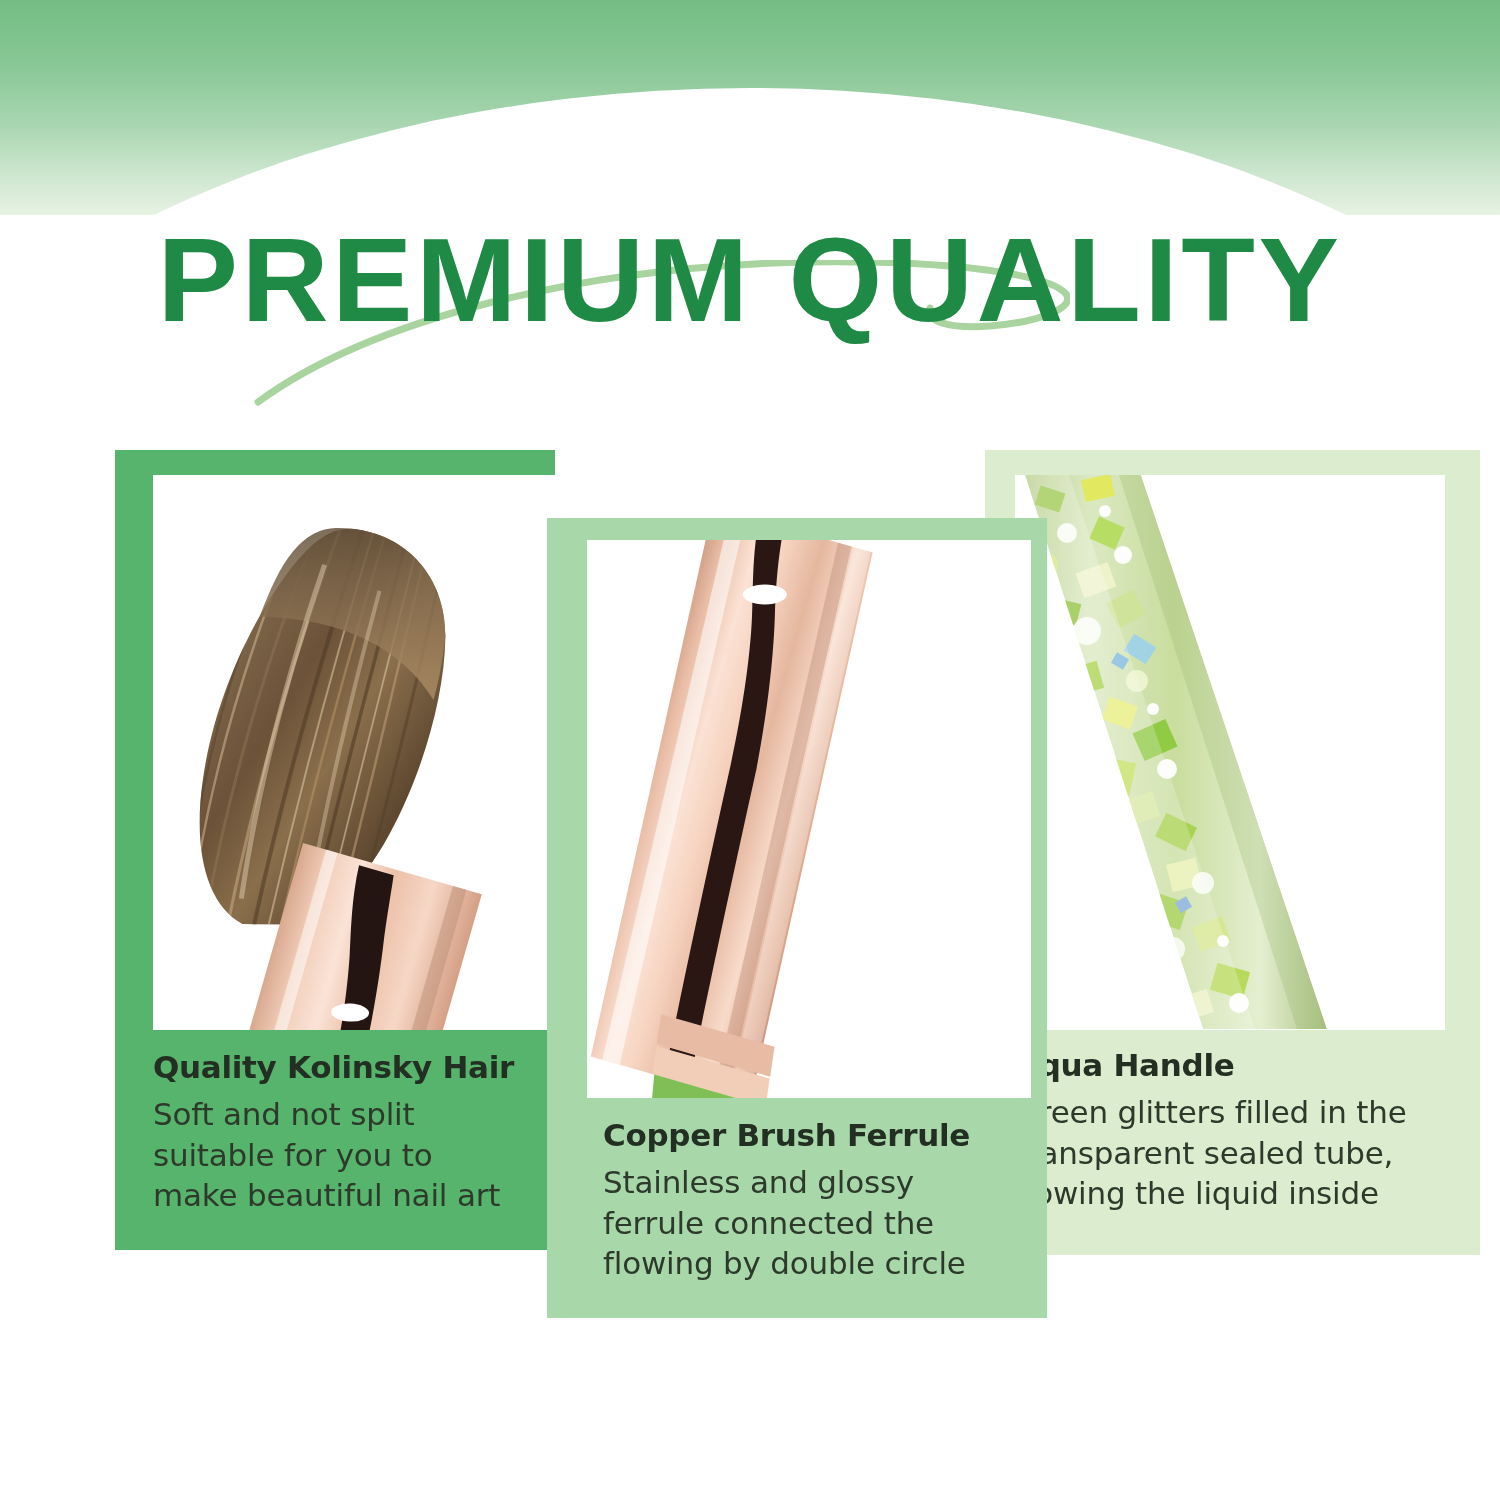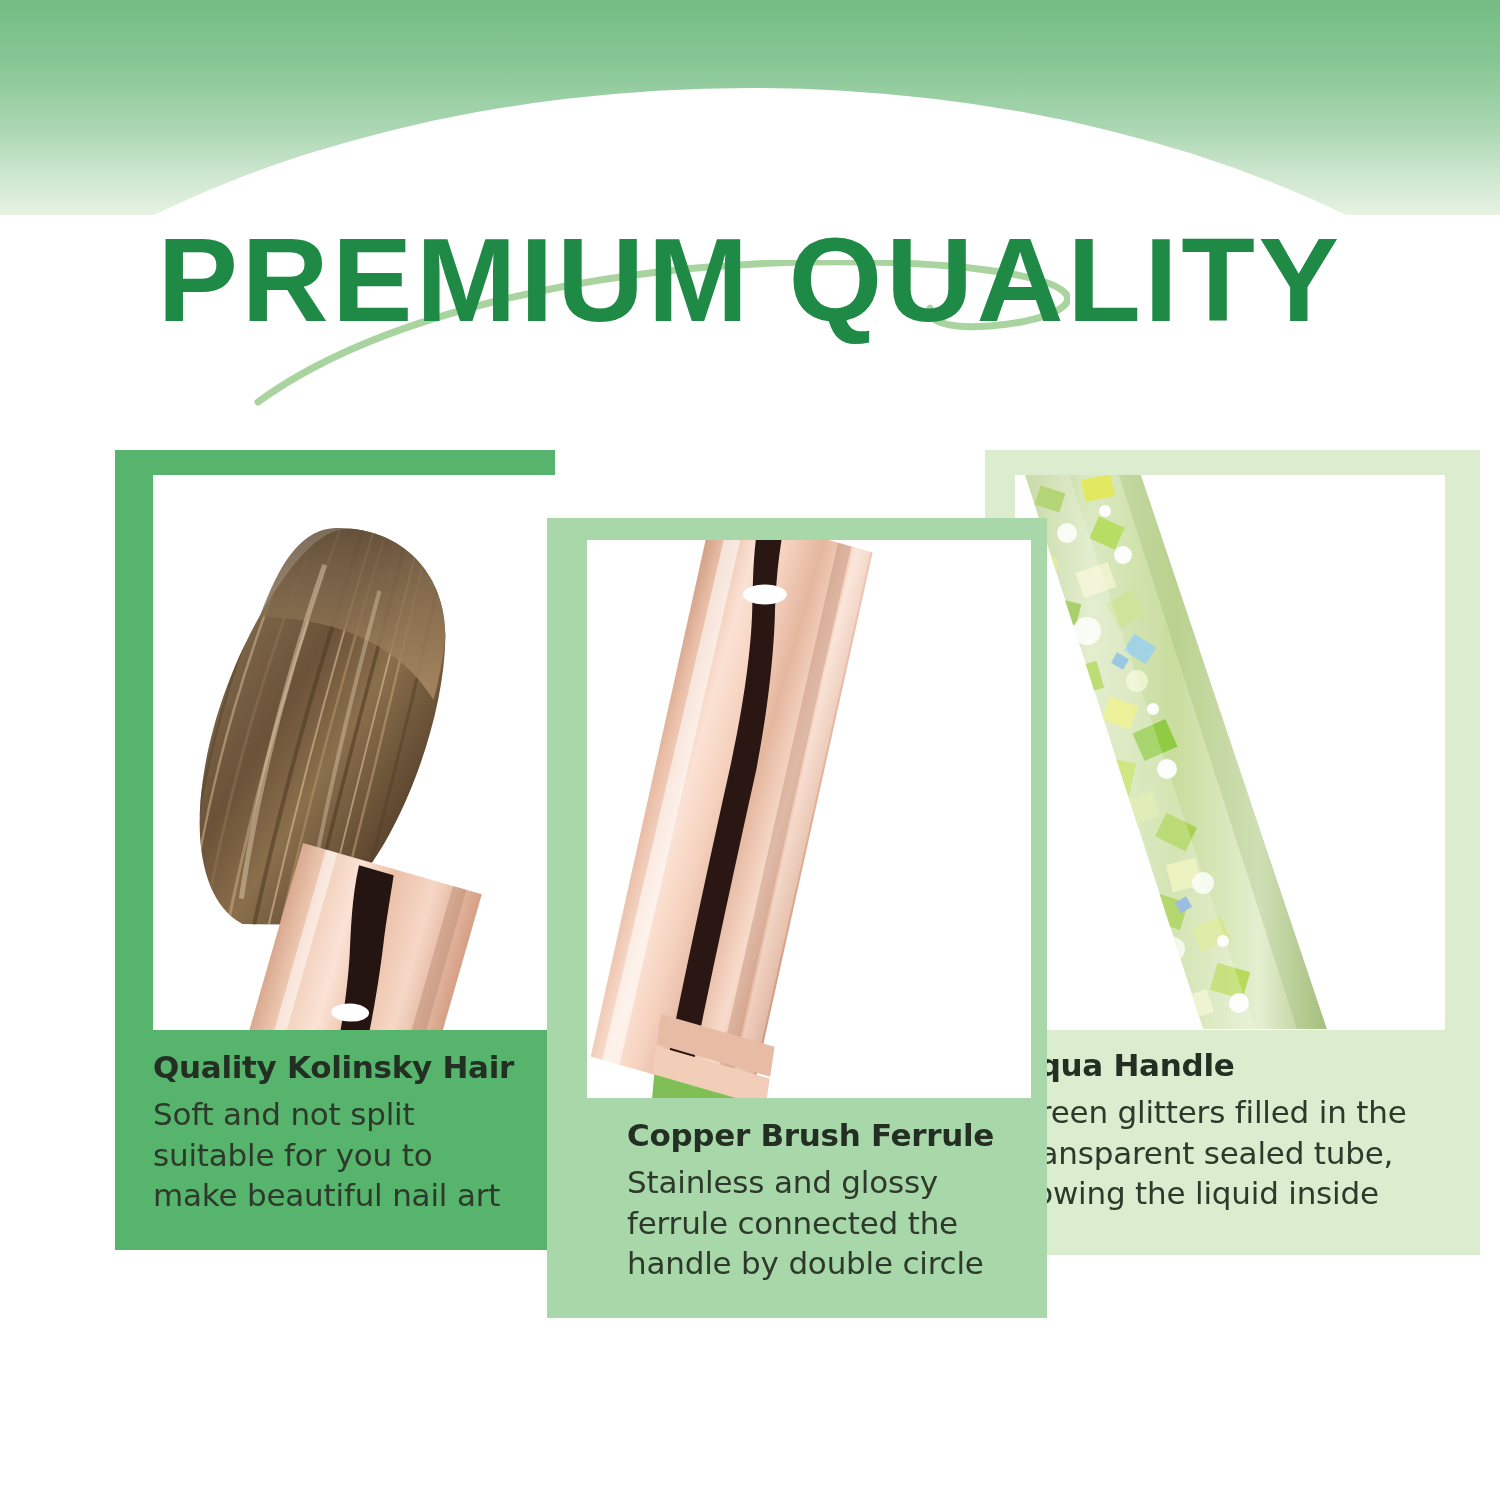--- a/index.html
+++ b/index.html
@@ -120,21 +120,21 @@
   
   #card-3 { left: 938px; top: 450px; width: 495px; height: 805px; z-index: 2; }
   #card-3 .frame  { height: 805px; background: #dceccf; }
   #card-3 .photo  { left: 30px; top: 25px; width: 430px; height: 555px; }
   #card-3 .caption{ top: 598px; padding: 0 30px 0 30px; }
 
   
   #card-2 { left: 500px; top: 518px; width: 500px; height: 800px; z-index: 5; }
   #card-2 .frame  { height: 800px; background: #a8d8aa; }
   #card-2 .photo  { left: 40px; top: 22px; width: 444px; height: 558px; }
-  #card-2 .caption{ top: 600px; padding: 0 30px 0 80px; }
+  #card-2 .caption{ top: 600px; padding: 0 30px 0 56px; }
 
   
   .art { position: absolute; left: 0; top: 0; width: 100%; height: 100%; }
 </style>
 </head>
 <body>
 
 <div id="page">
 
   <div class="header-band">
@@ -344,17 +344,17 @@
           <path d="M120,560 L 238,560 L 242,590 L 124,590 Z" fill="#e8bba4"></path>
           <path d="M124,592 L 242,592 L 246,620 L 128,620 Z" fill="#f2cdb8"></path>
 
           <path d="M130,620 L 248,620 L 256,662 L 138,662 Z" fill="#7fbf55"></path>
         </g>
       </svg>
     </div>
 
     <div class="caption">
       <div class="cap-title">Copper Brush Ferrule</div>
-      <div class="cap-body">Stainless and glossy ferrule connected the handle by double circle</div>
+      <div class="cap-body">Stainless and glossy ferrule connected the flowing by double circle</div>
     </div>
   </div>
 
 </div>
 
 </body></html>

